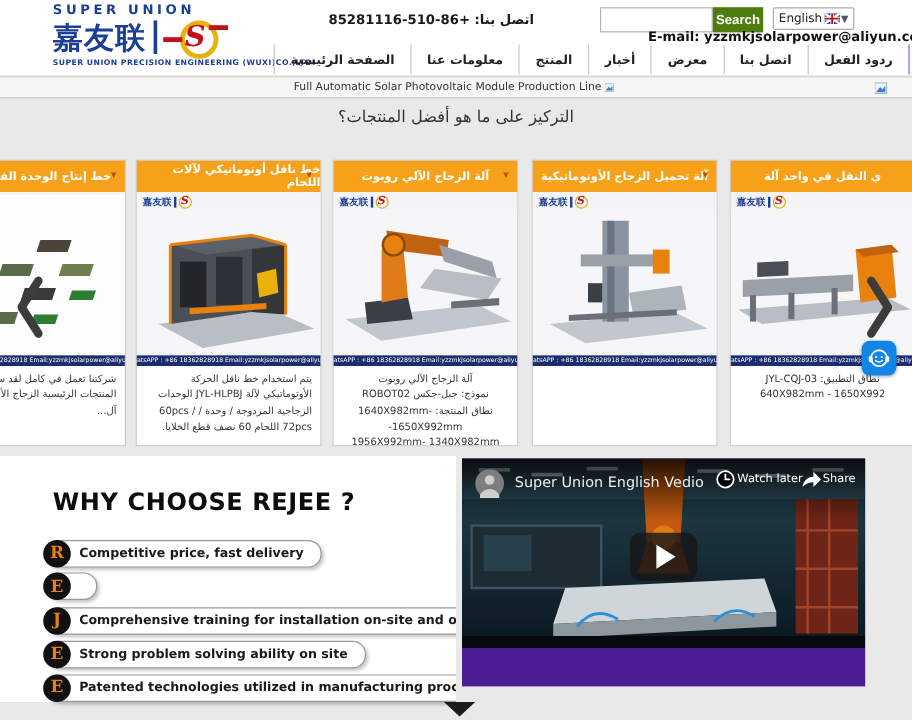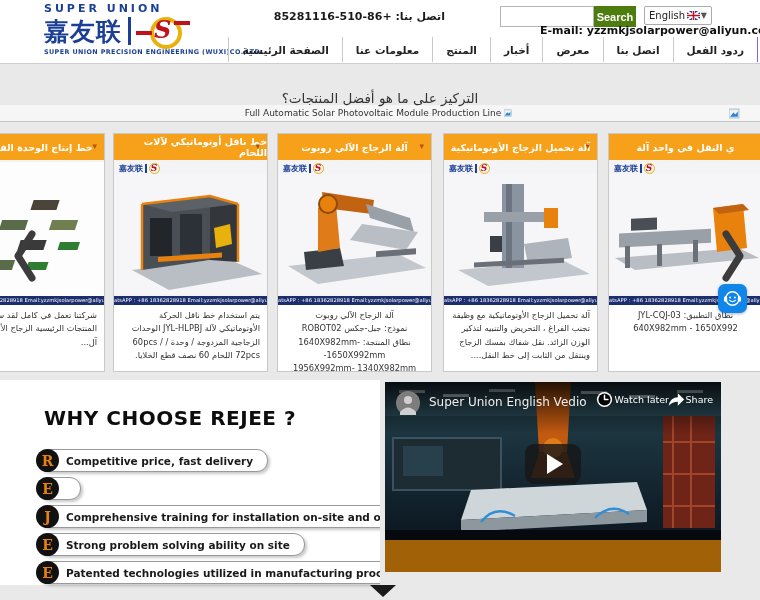--- a/index.html
+++ b/index.html
@@ -25,21 +25,21 @@
         display:flex;align-items:center;font-size:10px;color:#222;padding:0 4px;box-sizing:border-box;cursor:pointer;}
   .lang .flag{margin-left:2px;}
   .lang .caret{margin-left:auto;color:#555;font-size:8px;}
   .email{position:absolute;left:540px;top:24px;width:180px;font-size:11px;font-weight:bold;color:#111;text-align:right;white-space:nowrap;}
   
   .nav{position:absolute;right:2px;top:37px;height:25px;display:flex;align-items:stretch;}
   .nav-item{display:flex;align-items:center;padding:0 13px;font-size:10.5px;font-weight:bold;color:#222;border-left:1px solid #c9c9c9;cursor:pointer;white-space:nowrap;}
   .nav-item:last-child{border-right:1px solid #8b5cf6;}
   
   .banner{position:absolute;left:0;top:65px;width:760px;height:16px;background:#f6f6f6;border-bottom:1px solid #c6c6c6;
-          display:flex;align-items:center;justify-content:center;font-size:9px;color:#333;margin-top:40px;}
+          display:flex;align-items:center;justify-content:center;font-size:9px;color:#333;}
   .mini-imgicon{display:inline-block;width:8px;height:8px;margin:0 3px;vertical-align:-1px;}
   .banner-broken{position:absolute;right:20px;top:3px;}
   
   .products-heading{position:absolute;left:0;top:90px;width:760px;text-align:center;font-size:13.5px;color:#333;direction:rtl;}
   
   .card{position:absolute;top:133px;width:155px;height:239px;background:#fff;border:1px solid #c9c9c9;box-sizing:border-box;display:flex;flex-direction:column;cursor:pointer;}
   .card-header{height:26px;background:#f7a01a;color:#fff;font-size:9.5px;font-weight:bold;display:flex;align-items:center;justify-content:center;position:relative;direction:rtl;flex:none;}
   .card-caret{position:absolute;left:auto;right:7px;top:8px;font-size:9px;color:#b35400;line-height:1;}
   .card-img{height:136px;background:#f4f4f6;position:relative;overflow:hidden;border-bottom:0;flex:none;}
   .mini-logo{position:absolute;left:5px;top:3px;display:flex;align-items:center;z-index:2;}
@@ -55,21 +55,21 @@
   
   .zone-left{position:absolute;left:0;top:380px;width:380px;height:205px;background:#fff;}
   .why-heading{position:absolute;left:44px;top:406px;font-size:20px;font-weight:bold;color:#0d0d0d;letter-spacing:.5px;}
   .pill-row{position:absolute;left:38px;height:22px;}
   .pill{position:relative;display:inline-flex;align-items:center;height:21px;padding:0 14px 0 27px;border:1px solid #9a9a9a;border-radius:11px;background:#fff;
         font-size:10.5px;font-weight:bold;color:#1a1a1a;box-shadow:2px 2px 3px rgba(0,0,0,.22);white-space:nowrap;}
   .pill-circle{position:absolute;left:-3px;top:-1px;width:23px;height:23px;border-radius:50%;background:#111;color:#e8820c;
                display:flex;align-items:center;justify-content:center;font-family:"DejaVu Serif",serif;font-size:14px;font-weight:bold;}
   
   .zone-right{position:absolute;left:380px;top:380px;width:380px;height:220px;background:#e9e9e9;}
-  .video{position:absolute;left:385px;top:382px;width:336px;height:190px;background:#a16207;overflow:hidden;cursor:pointer;}
+  .video{position:absolute;left:385px;top:382px;width:336px;height:190px;background:#4c1d95;overflow:hidden;cursor:pointer;}
   .vid-scene{position:absolute;left:0;top:0;}
   .yt-grad{position:absolute;left:0;top:0;width:336px;height:52px;background:linear-gradient(rgba(0,0,0,.82),rgba(0,0,0,0));}
   .yt-avatar{position:absolute;left:11px;top:9px;width:24px;height:24px;cursor:pointer;}
   .yt-title{position:absolute;left:44px;top:13px;font-size:12px;color:#eee;cursor:pointer;}
   .yt-action{position:absolute;top:8px;display:flex;align-items:center;color:#fff;font-size:9.5px;cursor:pointer;}
   .yt-action.watch{right:52px;} .yt-action.share{right:8px;}
   .play-btn{position:absolute;left:140px;top:62px;width:56px;height:40px;background:rgba(22,22,22,.8);border-radius:9px;display:flex;align-items:center;justify-content:center;cursor:pointer;}
   .play-tri{width:0;height:0;border-left:16px solid #fff;border-top:10px solid transparent;border-bottom:10px solid transparent;margin-left:4px;}
   .down-triangle{position:absolute;left:370px;top:585px;width:0;height:0;border-left:13px solid transparent;border-right:13px solid transparent;border-top:12px solid #1a1a1a;}
 </style>
@@ -241,21 +241,20 @@
         <rect x="58" y="10" width="22" height="84" fill="#8a93a0"></rect>
         <rect x="62" y="10" width="6" height="84" fill="#6b7480"></rect>
         <rect x="40" y="38" width="70" height="10" fill="#9aa0a8"></rect>
         <rect x="100" y="34" width="14" height="20" fill="#e8820c"></rect>
         <rect x="46" y="62" width="12" height="16" fill="#3a3f46"></rect>
         <polygon points="80,70 124,64 128,84 84,90" fill="#aeb4bb"></polygon>
         <rect x="30" y="90" width="90" height="5" fill="#6b7078" transform="skewY(-3)"></rect>
       </svg>
     </div>
     <div class="card-telbar">Tel/WhatsAPP：+86 18362828918 Email:yzzmkjsolarpower@aliyun.com</div>
-    <div class="card-body">آلة تحميل الزجاج الأوتوماتيكية مع وظيفة تجنب الفراغ ، التحريض والتنبيه لتذكير الوزن الزائد. نقل شفاك بمسك الزجاج وينتقل من الثابت إلى خط النقل....</div>
   </div>
 
   <div class="card" style="left:608px;">
     <div class="card-header">
       <span>ي النقل في واحد آلة</span>
     </div>
     <div class="card-img">
       <div class="mini-logo">
         <span class="ml-cn">嘉友联</span>
           <span class="ml-bar"></span>

